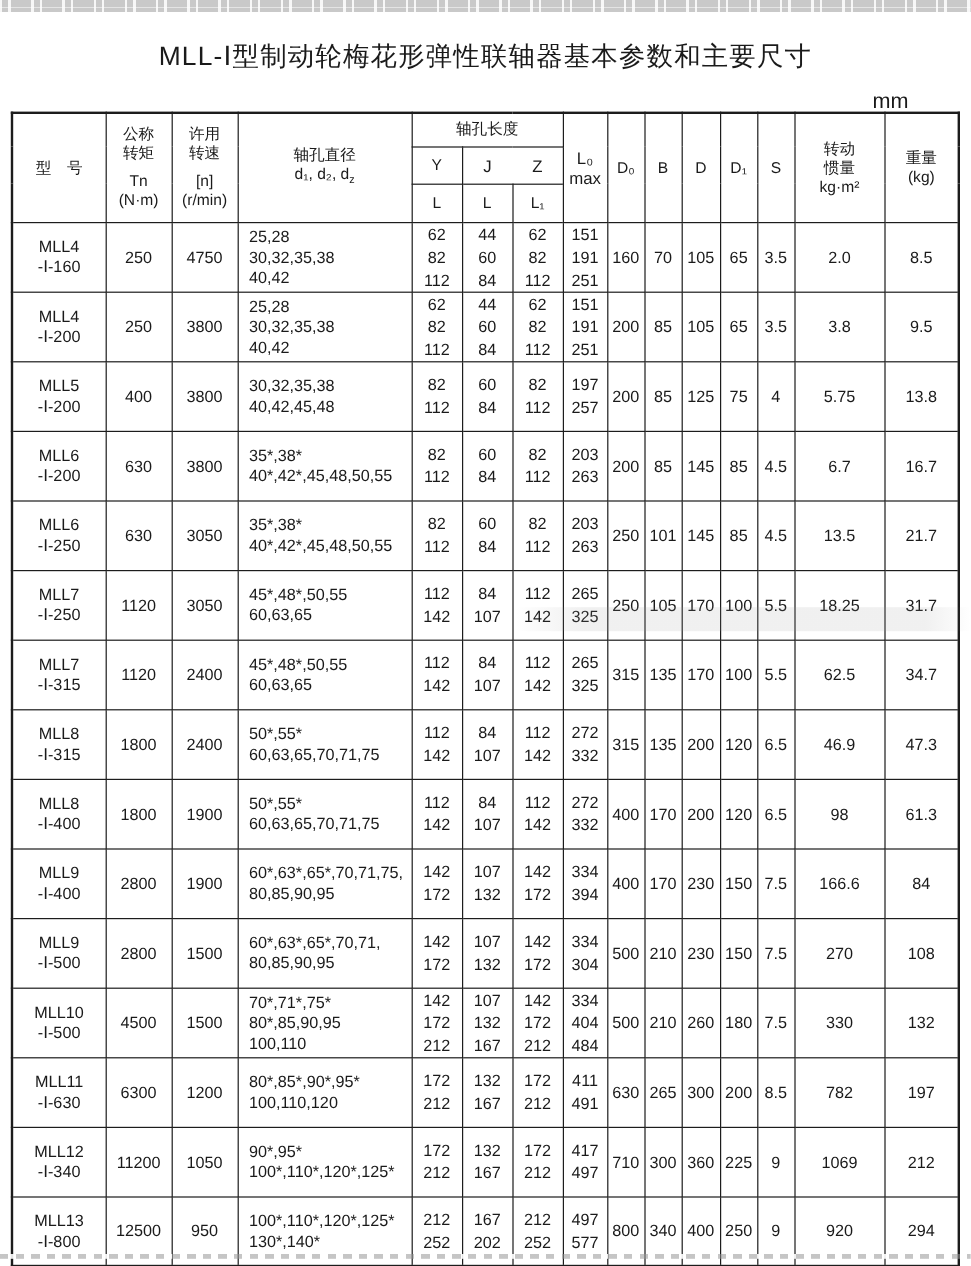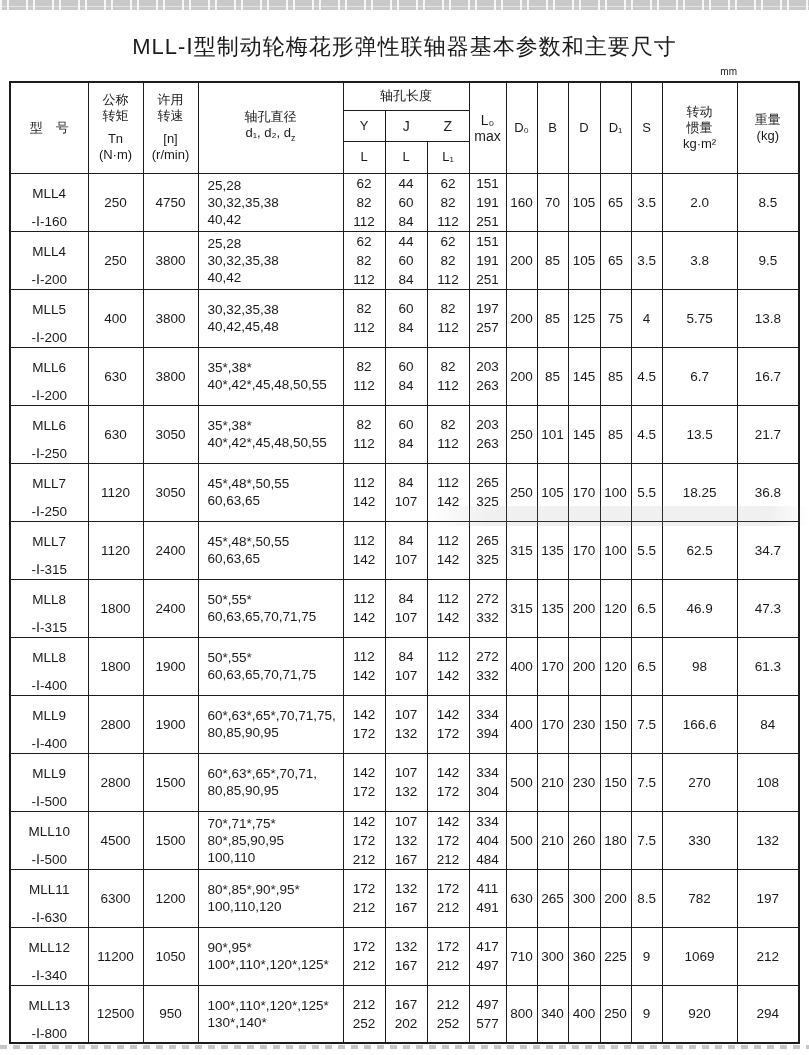--- a/index.html
+++ b/index.html
@@ -21,25 +21,25 @@
   .doc-title {
     margin-top:23px;
     text-align:center;
     font-size:22px;
     font-weight:normal;
     letter-spacing:1px;
     line-height:28px;
   }
   .unit-label {
     text-align:right;
-    padding-right:72px;
-    font-size:10px;
+    padding-right:52px;
+    font-size:18px;
     height:18px;
     line-height:18px;
-    margin-top:2px;
+    margin-top:14px;
   }
   table.spec {
     border-collapse:collapse;
     table-layout:fixed;
     margin-left:9px;
     width:790px;
     border:2px solid #1c1c1c;
   }
   .spec th, .spec td {
     border:1.5px solid #1c1c1c;
@@ -54,21 +54,21 @@
   .hdr-gap { height:7px; }
   tr.hrow1 { height:28px; }
   tr.hrow2 { height:31px; }
   tr.hrow3 { height:32px; }
   .jz-split { display:flex; justify-content:space-around; align-items:center; }
   .jz-split span { width:50%; }
   .lat { font-size:14px; }
   sub.small-sub { font-size:9px; }
   tbody tr { height:58px; }
   tbody td { font-size:13.5px; }
-  td.c-model div { line-height:17px;margin-top:11px; }
+  td.c-model div { line-height:17px; }
   td.c-dia { text-align:left; padding-left:9px; }
   td.c-dia div { line-height:17px; }
   td.c-stack div { line-height:19px; }
   .watermark-band {
     position:absolute;
     left:430px; top:506px;
     width:379px; height:20px;
     background:linear-gradient(90deg, rgba(150,150,150,0) 0%, rgba(150,150,150,.14) 15%, rgba(150,150,150,.14) 90%, rgba(150,150,150,0) 100%);
     pointer-events:none;
   }
@@ -389,21 +389,21 @@
         <td class="c-stack">
           <div>265</div>
           <div>325</div>
         </td>
         <td>250</td>
         <td>105</td>
         <td>170</td>
         <td>100</td>
         <td>5.5</td>
         <td>18.25</td>
-        <td>36.8</td>
+        <td>31.7</td>
       </tr>
       <tr>
         <td class="c-model">
           <div>MLL7</div>
           <div>-Ⅰ-315</div>
         </td>
         <td>1120</td>
         <td>2400</td>
         <td class="c-dia">
           <div>45*,48*,50,55</div>

